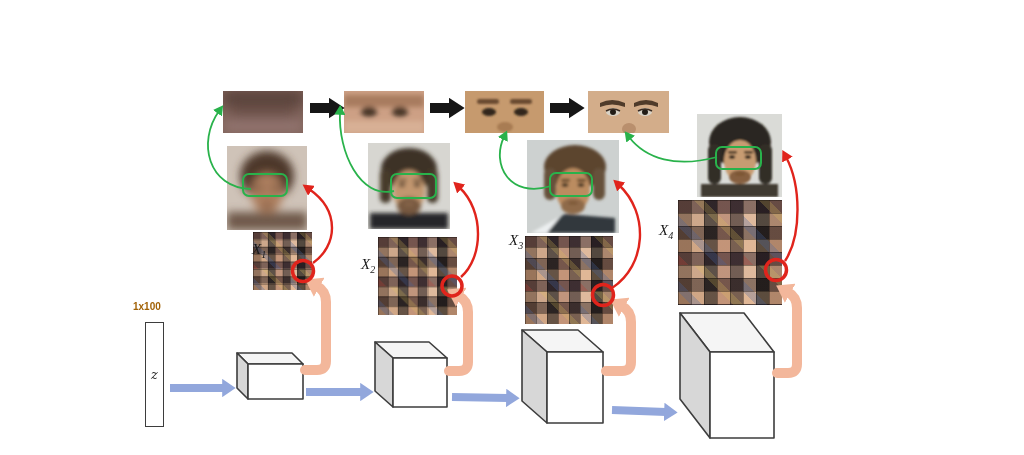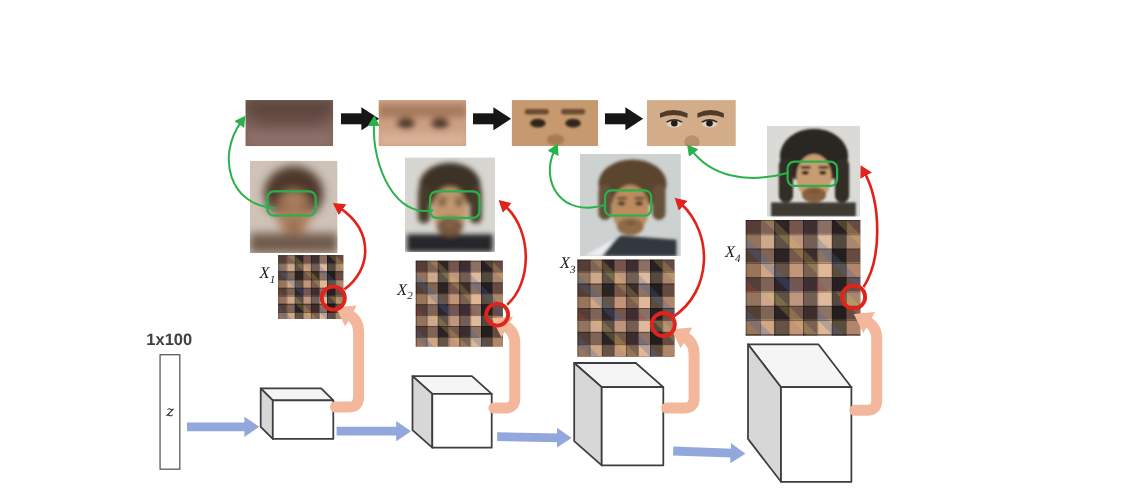--- a/index.html
+++ b/index.html
@@ -37,21 +37,21 @@
   
   .xlab{font-family:Liberation Serif, serif;font-style:italic;
         font-size:15px;color:#1a1a1a;}
   .xlab sub{font-size:10px;}
 
   
   .zbox{left:145px;top:322px;width:17px;height:103px;border:1.6px solid #3d3d3d;
         background:#fff;display:flex;align-items:center;justify-content:center;
         font-family:"DejaVu Serif","Liberation Serif",serif;font-style:italic;
         font-size:13px;color:#222;}
-  .dims{left:133px;top:301px;font-size:15px;font-weight:bold;color:#404040;}
+  .dims{left:133px;top:301px;font-size:10px;font-weight:bold;color:#a16207;}
 
   
   .boxlab{font-size:12.5px;color:#1f1f1f;text-align:center;line-height:14px;}
 
   svg.overlay{position:absolute;left:0;top:0;pointer-events:none;}
 </style>
 </head>
 <body>
 
 <div class="canvas">
@@ -214,21 +214,21 @@
         <ellipse cx="43" cy="60" rx="5" ry="1.6" fill="#7a5433"></ellipse>
       </g>
     </svg>
   </div>
 
   <div class="abs mosaic" style="--c:7.4px;left:253px;top:232px;width:59px;height:58px"></div>
   <div class="abs mosaic" style="--c:9.9px;left:378px;top:237px;width:79px;height:78px"></div>
   <div class="abs mosaic" style="--c:11px;left:525px;top:236px;width:88px;height:88px"></div>
   <div class="abs mosaic" style="--c:13px;left:678px;top:200px;width:104px;height:105px"></div>
 
-  <div class="abs xlab" style="left:236px;top:241px"><span>X</span><sub>1</sub></div>
+  <div class="abs xlab" style="left:252px;top:241px"><span>X</span><sub>1</sub></div>
   <div class="abs xlab" style="left:361px;top:256px"><span>X</span><sub>2</sub></div>
   <div class="abs xlab" style="left:509px;top:232px"><span>X</span><sub>3</sub></div>
   <div class="abs xlab" style="left:659px;top:222px"><span>X</span><sub>4</sub></div>
 
   <div class="abs dims">1x100</div>
   <div class="abs zbox">
     <span>z</span>
   </div>
 
   <div class="abs boxlab" style="left:246px;top:375px;width:58px">

